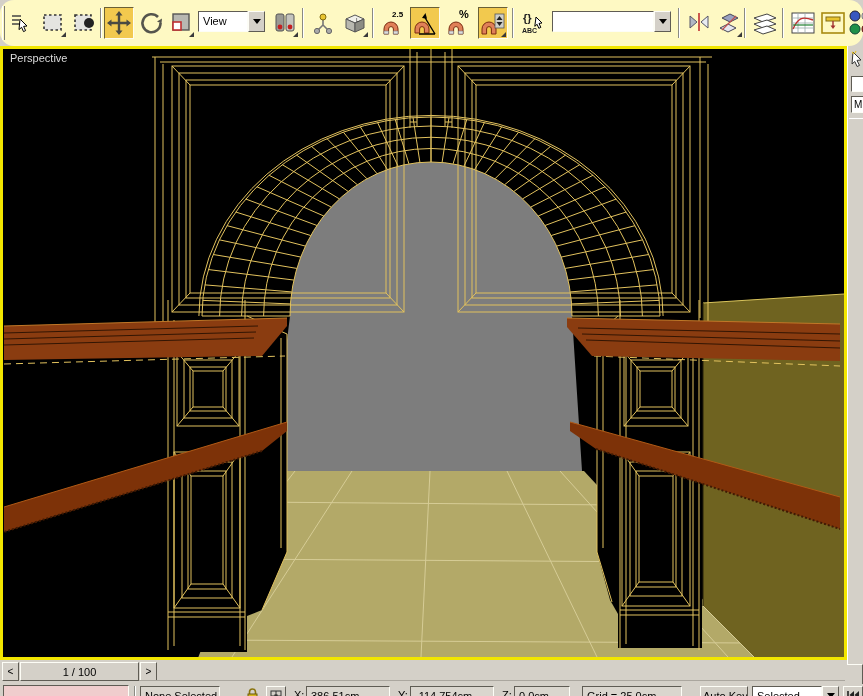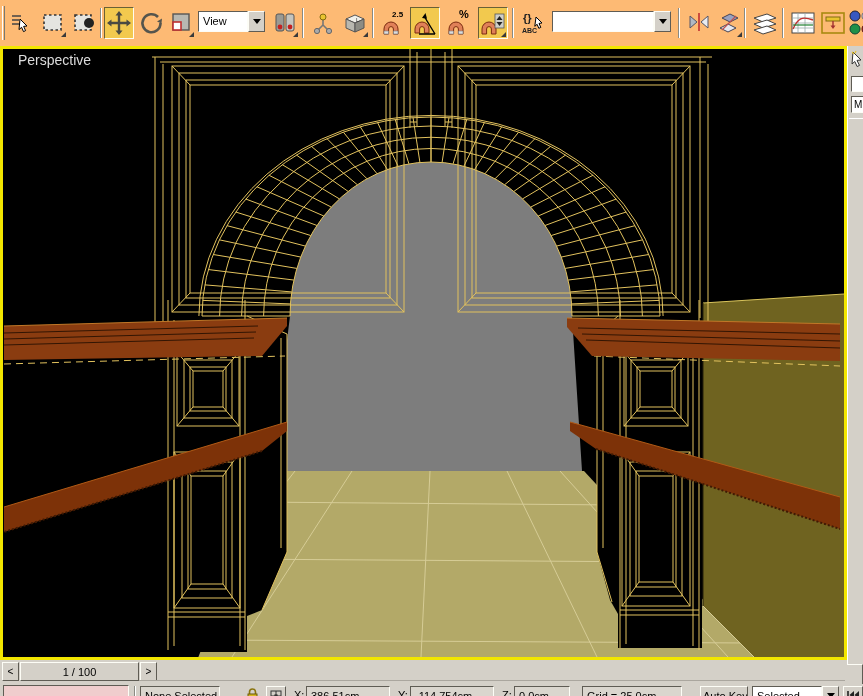--- a/index.html
+++ b/index.html
@@ -2,41 +2,41 @@
 <html><head>
 <meta charset="utf-8">
 <style>
 * { box-sizing: border-box; margin: 0; padding: 0; }
 html,body { background:#9a9a9a; }
 .app {
   position: relative; width: 863px; height: 696px; overflow: hidden;
   background: #d4d0c8; font-family: "Liberation Sans", sans-serif; font-size: 11px; color: #000;
 }
 
-.toolbar { position:absolute; left:0; top:0; width:863px; height:46px; background:#fdba74; }
+.toolbar { position:absolute; left:0; top:0; width:863px; height:46px; background:#fef9c3;border-radius:14px; }
 .tb { position:absolute; top:7px; width:30px; height:32px; display:flex; align-items:center; justify-content:center;
       border:1px solid transparent; }
 .tb.active { background:#f2c94e; border-color:#6a6036 #fffdf0 #fffdf0 #6a6036; }
 .tb svg { display:block; }
 .fly::after { content:''; position:absolute; right:1px; bottom:1px;
   border-left:5px solid transparent; border-bottom:5px solid #3a3a3a; }
 .grip { position:absolute; left:2px; top:6px; width:3px; height:34px;
   border-left:1px solid #fff; border-right:1px solid #7a7a72; }
 .sep { position:absolute; top:8px; width:2px; height:30px; border-left:1px solid #8a8a82; border-right:1px solid #fff; }
 .dd { position:absolute; top:11px; height:21px; display:flex; }
 .dd .dd-field { background:#fff; border:1px solid; border-color:#5f5c54 #fdfdf6 #fdfdf6 #5f5c54;
   height:21px; padding:3px 3px 0 4px; overflow:hidden; white-space:nowrap; }
 .dd .dd-btn { width:17px; height:21px; background:#d4d0c8; border:1px solid; border-color:#fdfdf6 #5f5c54 #5f5c54 #fdfdf6;
   display:flex; align-items:center; justify-content:center; }
 .dd .dd-btn i { border-left:4px solid transparent; border-right:4px solid transparent; border-top:5px solid #000; }
 
 .vp-topline { position:absolute; left:0; top:46px; width:847px; height:2px; background:#4a0500; }
 .viewport { position:absolute; left:0; top:46px; width:847px; height:614px;
   border:3px solid #f2e600; background:#000; }
-.vp-label { position:absolute; left:7px; top:3px; color:#dcdcdc; font-size:14px; z-index:5;margin-left:8px; }
+.vp-label { position:absolute; left:7px; top:3px; color:#dcdcdc; font-size:11px; z-index:5; }
 .viewport svg { position:absolute; left:0; top:0; }
 #arch-mesh path, #arch-mesh line { stroke:#e2c25e; fill:none; stroke-width:1; }
 .wire { stroke:#e2c25e; fill:none; stroke-width:1; }
 
 .side-strip { position:absolute; left:847px; top:46px; width:16px; height:650px; background:#d4d0c8;
   border-left:1px solid #fff; }
 .side-icon { position:absolute; left:2px; top:4px; width:14px; height:20px; }
 .side-field { position:absolute; left:3px; top:30px; width:13px; height:16px; background:#fff;
   border:1px solid; border-color:#5f5c54 #fdfdf6 #fdfdf6 #5f5c54; }
 .side-mod { position:absolute; left:3px; top:50px; width:13px; height:17px; background:#fff;

